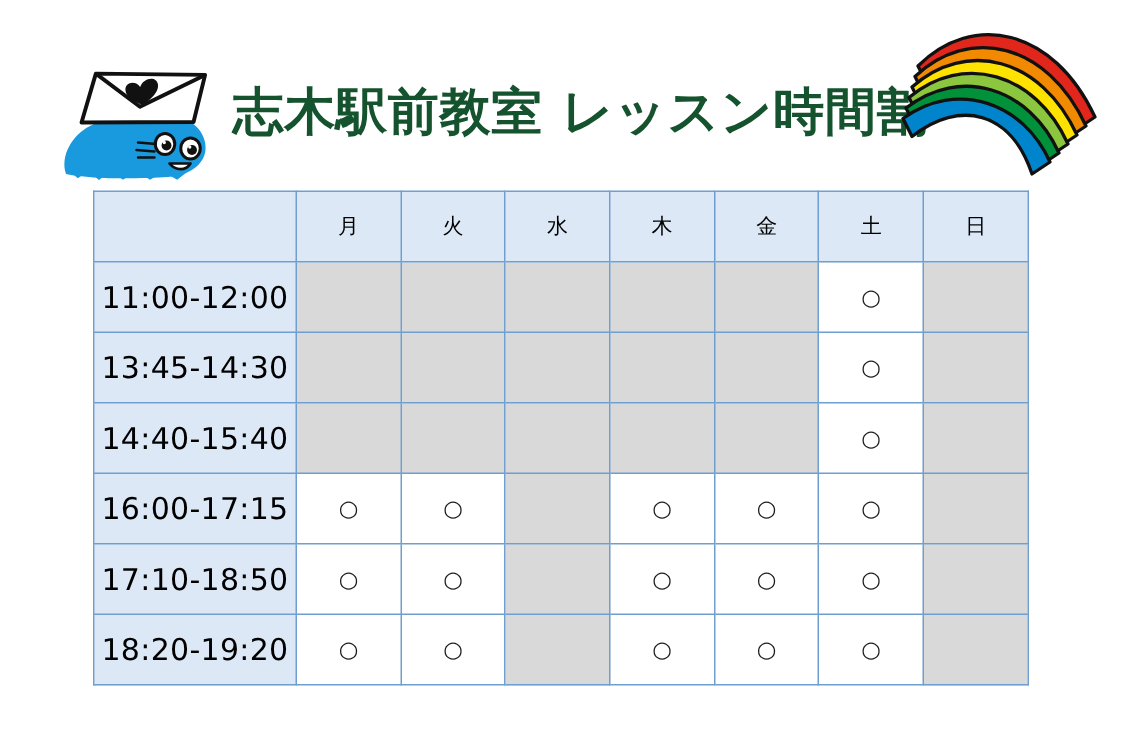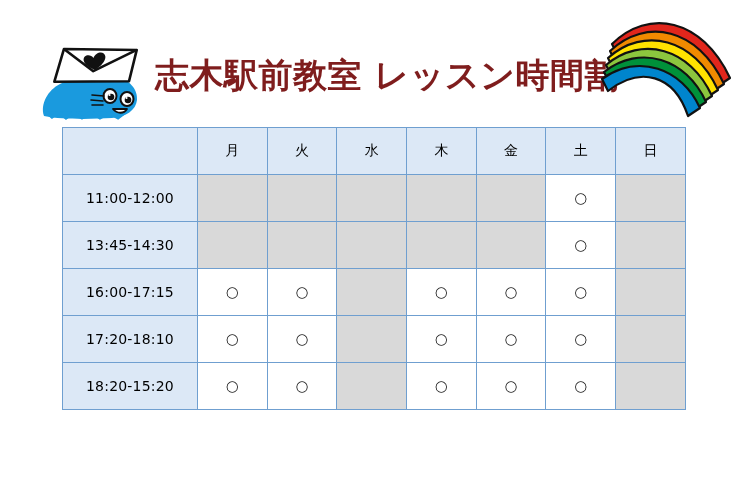--- a/index.html
+++ b/index.html
@@ -35,21 +35,21 @@
 
   .title {
     position: absolute;
     left: 155px;
     top: 58px;
     font-size: 34px;
     font-weight: bold;
     letter-spacing: 0.5px;
     white-space: nowrap;
     line-height: 1;
-    color: #7f1d1d;
+    color: #14532d;
     font-family: "DejaVu Sans", "Liberation Sans", sans-serif;
   }
 
   .rainbow {
     position: absolute;
     left: 590px;
     top: 4px;
     width: 160px;
     height: 124px;
   }
@@ -80,21 +80,21 @@
   thead th {
     background: #dce8f6;
     height: 46px;
     font-size: 16px;
     font-family: "DejaVu Sans", "Liberation Sans", sans-serif;
   }
   thead th.corner { background: #dce8f6; }
 
   td.time-cell {
     background: #dce8f6;
-    font-size: 14px;
+    font-size: 20px;
     letter-spacing: 0.2px;
     font-family: "DejaVu Sans", "Liberation Sans", sans-serif;
   }
 
   td.slot-open {
     background: #ffffff;
   }
   td.slot-closed {
     background: #d9d9d9;
   }
@@ -200,41 +200,51 @@
         <td class="time-cell">13:45-14:30</td>
         <td class="slot-closed"><span class="mark"></span></td>
         <td class="slot-closed"><span class="mark"></span></td>
         <td class="slot-closed"><span class="mark"></span></td>
         <td class="slot-closed"><span class="mark"></span></td>
         <td class="slot-closed"><span class="mark"></span></td>
         <td class="slot-open"><span class="mark">○</span></td>
         <td class="slot-closed"><span class="mark"></span></td>
       </tr>
       <tr>
+        <td class="time-cell">14:40-15:40</td>
+        <td class="slot-closed"><span class="mark"></span></td>
+        <td class="slot-closed"><span class="mark"></span></td>
+        <td class="slot-closed"><span class="mark"></span></td>
+        <td class="slot-closed"><span class="mark"></span></td>
+        <td class="slot-closed"><span class="mark"></span></td>
+        <td class="slot-open"><span class="mark">○</span></td>
+        <td class="slot-closed"><span class="mark"></span></td>
+      </tr>
+      <tr>
         <td class="time-cell">16:00-17:15</td>
         <td class="slot-open"><span class="mark">○</span></td>
         <td class="slot-open"><span class="mark">○</span></td>
         <td class="slot-closed"><span class="mark"></span></td>
         <td class="slot-open"><span class="mark">○</span></td>
         <td class="slot-open"><span class="mark">○</span></td>
         <td class="slot-open"><span class="mark">○</span></td>
         <td class="slot-closed"><span class="mark"></span></td>
       </tr>
       <tr>
-        <td class="time-cell">17:20-18:10</td>
-        <td class="slot-open"><span class="mark">○</span></td>
-        <td class="slot-open"><span class="mark">○</span></td>
-        <td class="slot-closed"><span class="mark"></span></td>
-        <td class="slot-open"><span class="mark">○</span></td>
-        <td class="slot-open"><span class="mark">○</span></td>
-        <td class="slot-open"><span class="mark">○</span></td>
-        <td class="slot-closed"><span class="mark"></span></td>
-      </tr>
-      <tr>
-        <td class="time-cell">18:20-15:20</td>
+        <td class="time-cell">17:10-18:50</td>
+        <td class="slot-open"><span class="mark">○</span></td>
+        <td class="slot-open"><span class="mark">○</span></td>
+        <td class="slot-closed"><span class="mark"></span></td>
+        <td class="slot-open"><span class="mark">○</span></td>
+        <td class="slot-open"><span class="mark">○</span></td>
+        <td class="slot-open"><span class="mark">○</span></td>
+        <td class="slot-closed"><span class="mark"></span></td>
+      </tr>
+      <tr>
+        <td class="time-cell">18:20-19:20</td>
         <td class="slot-open"><span class="mark">○</span></td>
         <td class="slot-open"><span class="mark">○</span></td>
         <td class="slot-closed"><span class="mark"></span></td>
         <td class="slot-open"><span class="mark">○</span></td>
         <td class="slot-open"><span class="mark">○</span></td>
         <td class="slot-open"><span class="mark">○</span></td>
         <td class="slot-closed"><span class="mark"></span></td>
       </tr>
     </tbody>
 </table>

